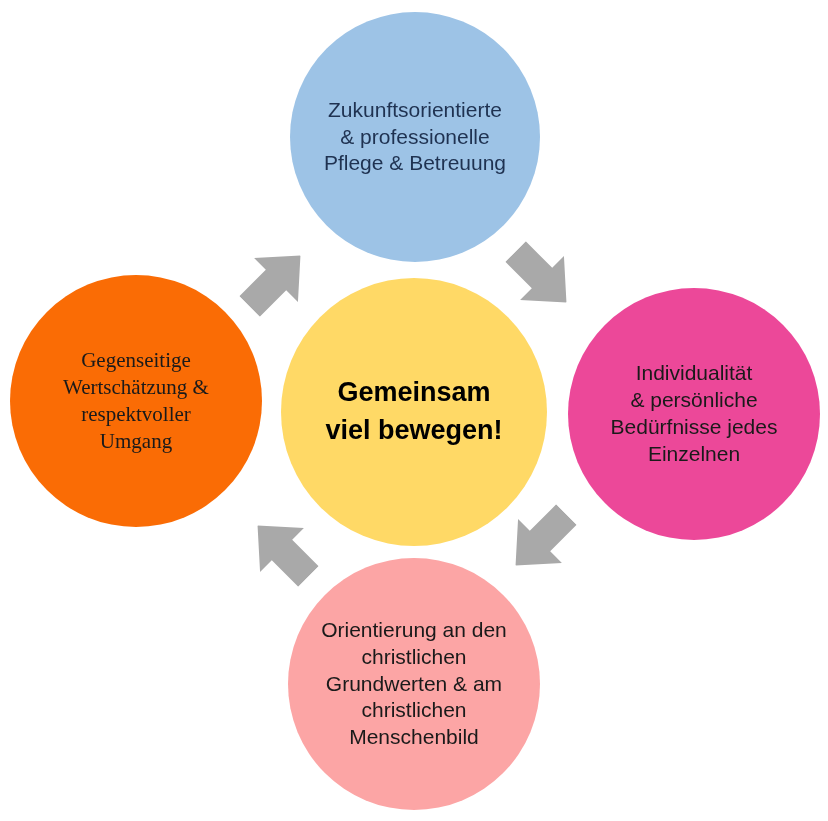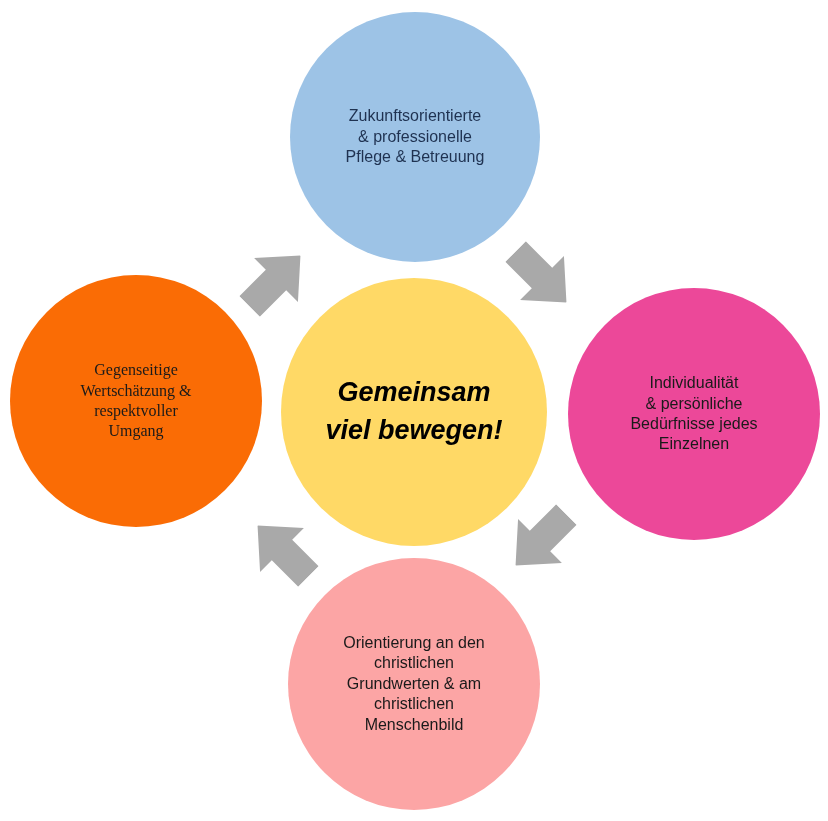--- a/index.html
+++ b/index.html
@@ -18,21 +18,21 @@
   .circle {
     position: absolute;
     border-radius: 50%;
     display: flex;
     align-items: center;
     justify-content: center;
     text-align: center;
   }
   .circle .label {
     white-space: pre-line;
-    font-size: 16px;
+    font-size: 21px;
     line-height: 1.28;
   }
   .circle-top    { left: 290px; top: 12px;  width: 250px; height: 250px; }
   .circle-left   { left: 10px;  top: 275px; width: 252px; height: 252px; font-family: Liberation Serif, serif; }
   .circle-center { left: 281px; top: 278px; width: 266px; height: 268px; }
   .circle-right  { left: 568px; top: 288px; width: 252px; height: 252px; }
   .circle-bottom { left: 288px; top: 558px; width: 252px; height: 252px; }
   .circle-center .label {
     font-size: 27px;
     font-weight: bold;
@@ -60,21 +60,21 @@
 Pflege &amp; Betreuung</div>
   </div>
 
   <div class="circle circle-left" style="background-color: rgb(250, 108, 5); color: rgb(26, 26, 26);">
     <div class="label">Gegenseitige
 Wertschätzung &amp;
 respektvoller
 Umgang</div>
   </div>
 
-  <div class="circle circle-center" style="background-color: rgb(255, 217, 102); color: rgb(0, 0, 0); font-style: italic;">
+  <div class="circle circle-center" style="background-color: rgb(255, 217, 102); color: rgb(0, 0, 0);">
     <div class="label">Gemeinsam
 viel bewegen!</div>
   </div>
 
   <div class="circle circle-right" style="background-color: #ec4899; color: rgb(26, 26, 26);">
     <div class="label">Individualität
 &amp; persönliche
 Bedürfnisse jedes
 Einzelnen</div>
   </div>

